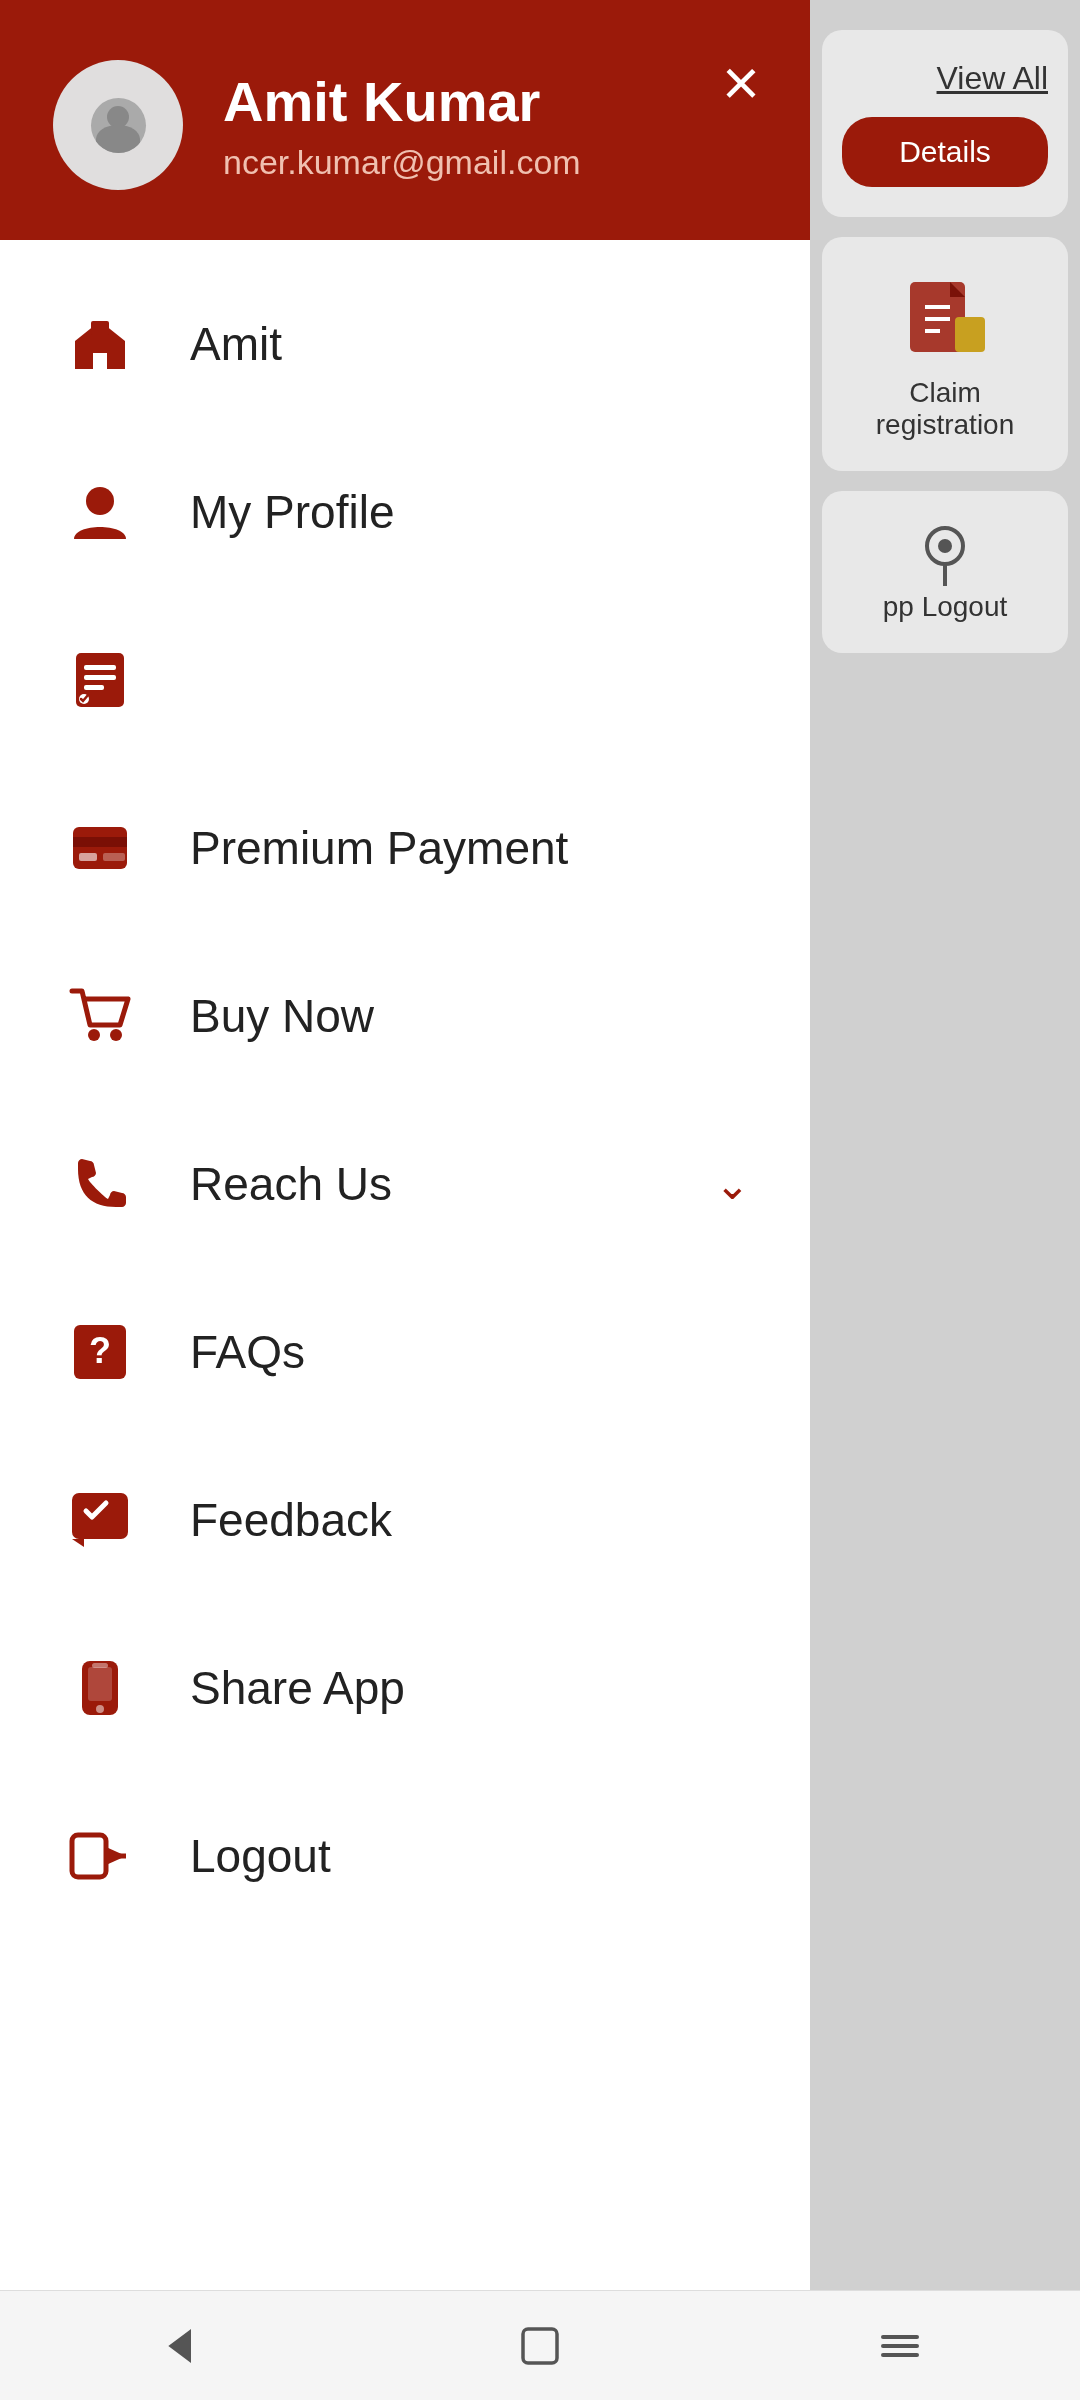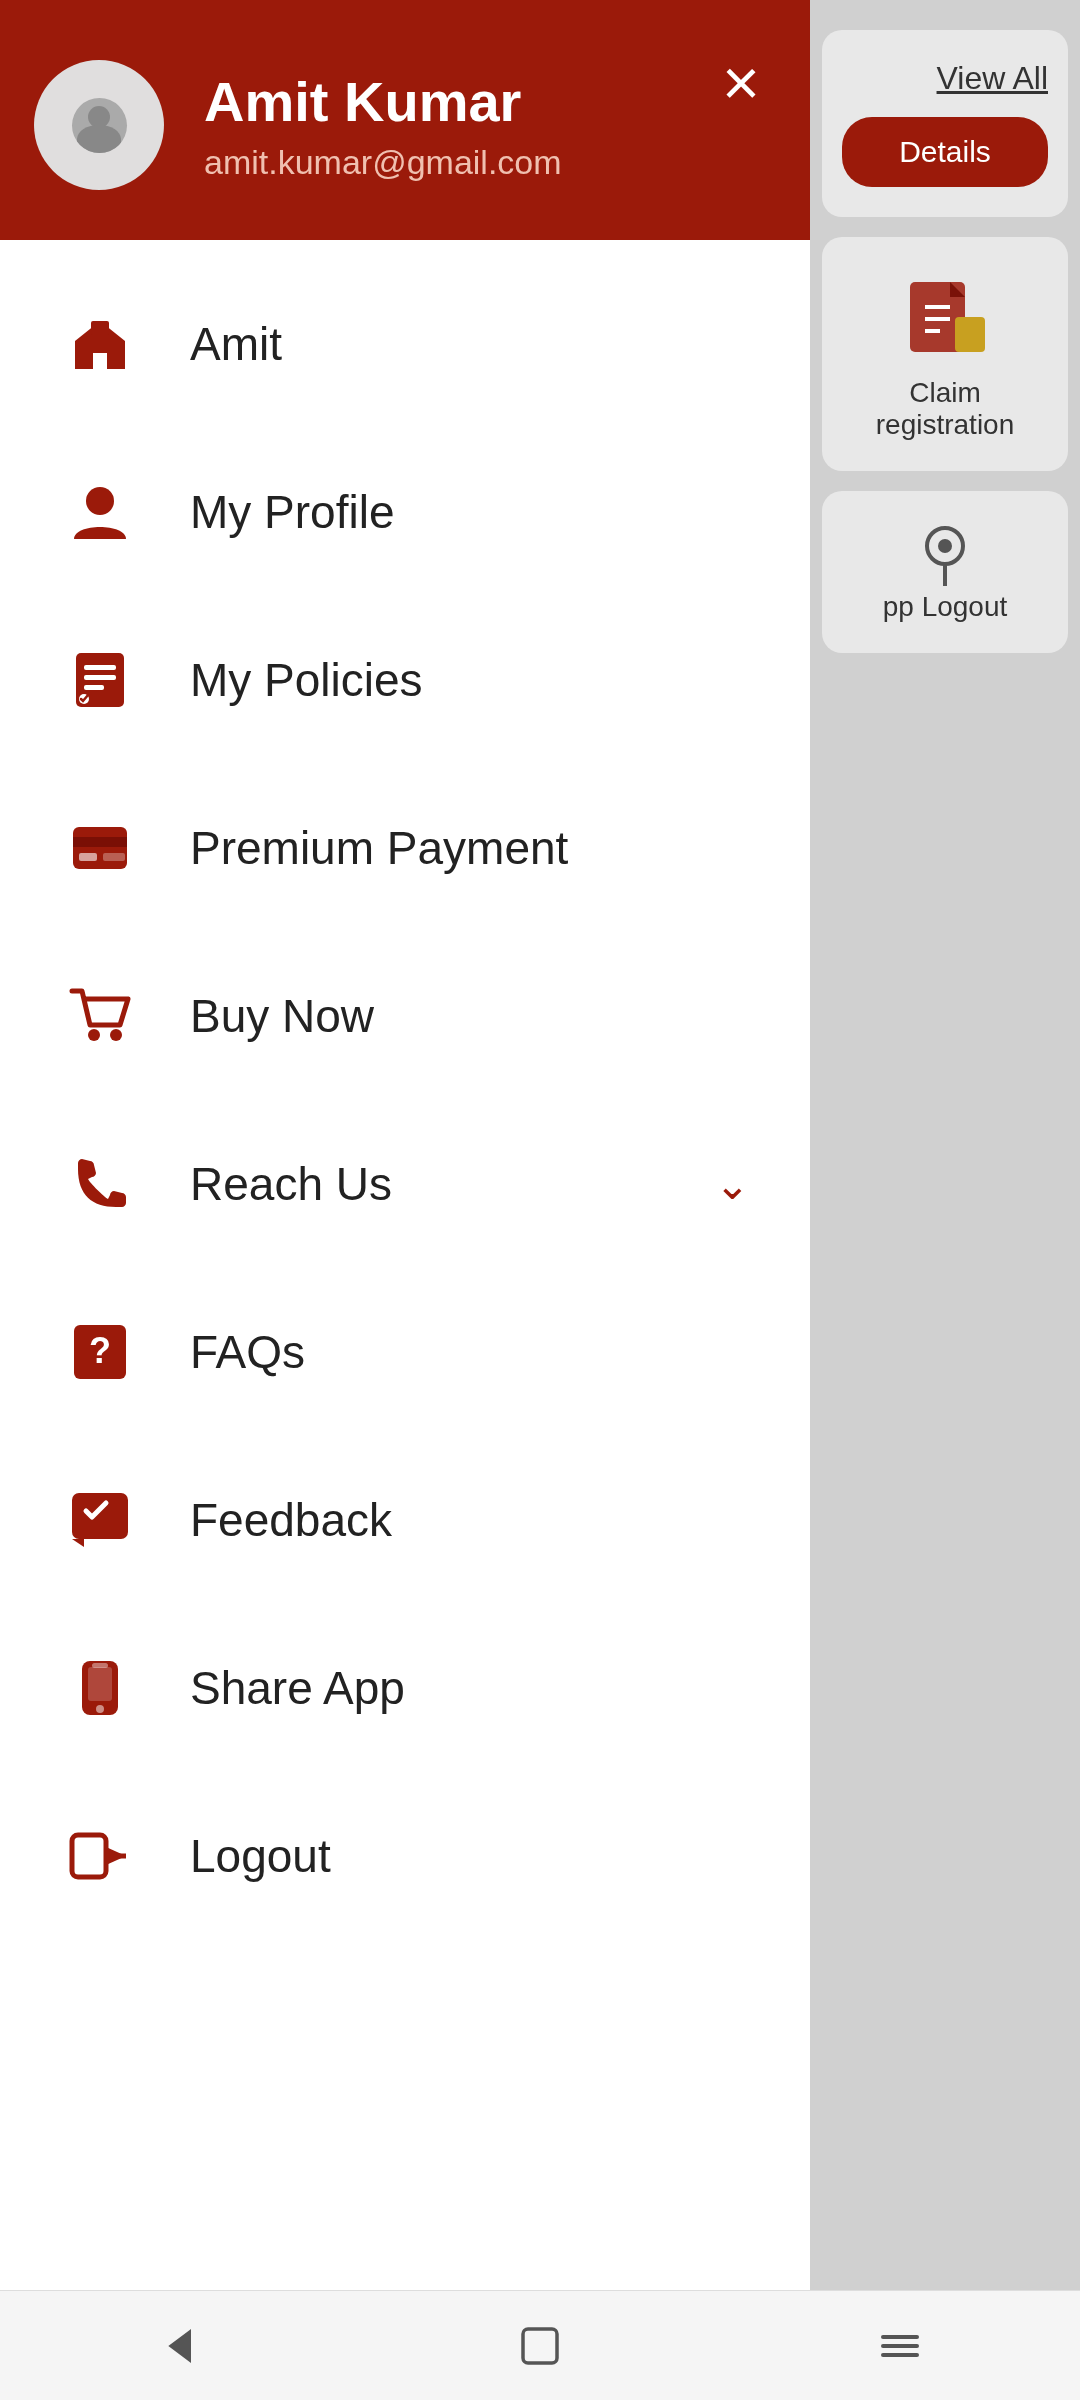--- a/index.html
+++ b/index.html
@@ -39,21 +39,21 @@
       height: 100%;
       background: #ffffff;
       z-index: 10;
       display: flex;
       flex-direction: column;
     }
 
     
     .drawer-header {
       background: #9b1a0a;
-      padding: 60px 50px 50px 34px;
+      padding: 60px 50px 50px 53px;
       display: flex;
       align-items: center;
       position: relative;
       min-height: 240px;
     }
 
     .avatar {
       width: 130px;
       height: 130px;
       border-radius: 50%;
@@ -278,21 +278,21 @@
 </div>
 
 <div class="drawer">
 
   <div class="drawer-header">
     <div class="avatar">
       <div class="avatar-icon"></div>
     </div>
     <div class="user-info">
       <div class="user-name">Amit Kumar</div>
-      <div class="user-email">amit.kumar@gmail.com</div>
+      <div class="user-email">ncer.kumar@gmail.com</div>
     </div>
     <div class="close-btn">×</div>
   </div>
 
   <div class="menu-list">
 
     <div class="menu-item">
       <div class="menu-icon">
         <svg width="62" height="62" viewBox="0 0 62 62">
           <path d="M31 8 L6 28 L6 56 L24 56 L24 40 L38 40 L38 56 L56 56 L56 28 Z" fill="#9b1a0a"></path>
@@ -316,21 +316,20 @@
       <div class="menu-icon">
         <svg width="60" height="62" viewBox="0 0 60 62">
           <rect x="6" y="4" width="48" height="54" rx="5" fill="#9b1a0a"></rect>
           <rect x="14" y="16" width="32" height="5" rx="2" fill="white"></rect>
           <rect x="14" y="26" width="32" height="5" rx="2" fill="white"></rect>
           <rect x="14" y="36" width="20" height="5" rx="2" fill="white"></rect>
           <circle cx="14" cy="50" r="5" fill="white"></circle>
           <path d="M11 50 L13 52 L18 46" stroke="#9b1a0a" stroke-width="2.5" fill="none" stroke-linecap="round"></path>
         </svg>
       </div>
-      <span class="menu-label">My Policies</span>
     </div>
 
     <div class="menu-item">
       <div class="menu-icon">
         <svg width="62" height="58" viewBox="0 0 62 58">
           <rect x="4" y="8" width="54" height="42" rx="6" fill="#9b1a0a"></rect>
           <rect x="4" y="18" width="54" height="10" fill="#7a0f05"></rect>
           <rect x="10" y="34" width="18" height="8" rx="2" fill="white" opacity="0.6"></rect>
           <rect x="34" y="34" width="22" height="8" rx="2" fill="white" opacity="0.3"></rect>
         </svg>

